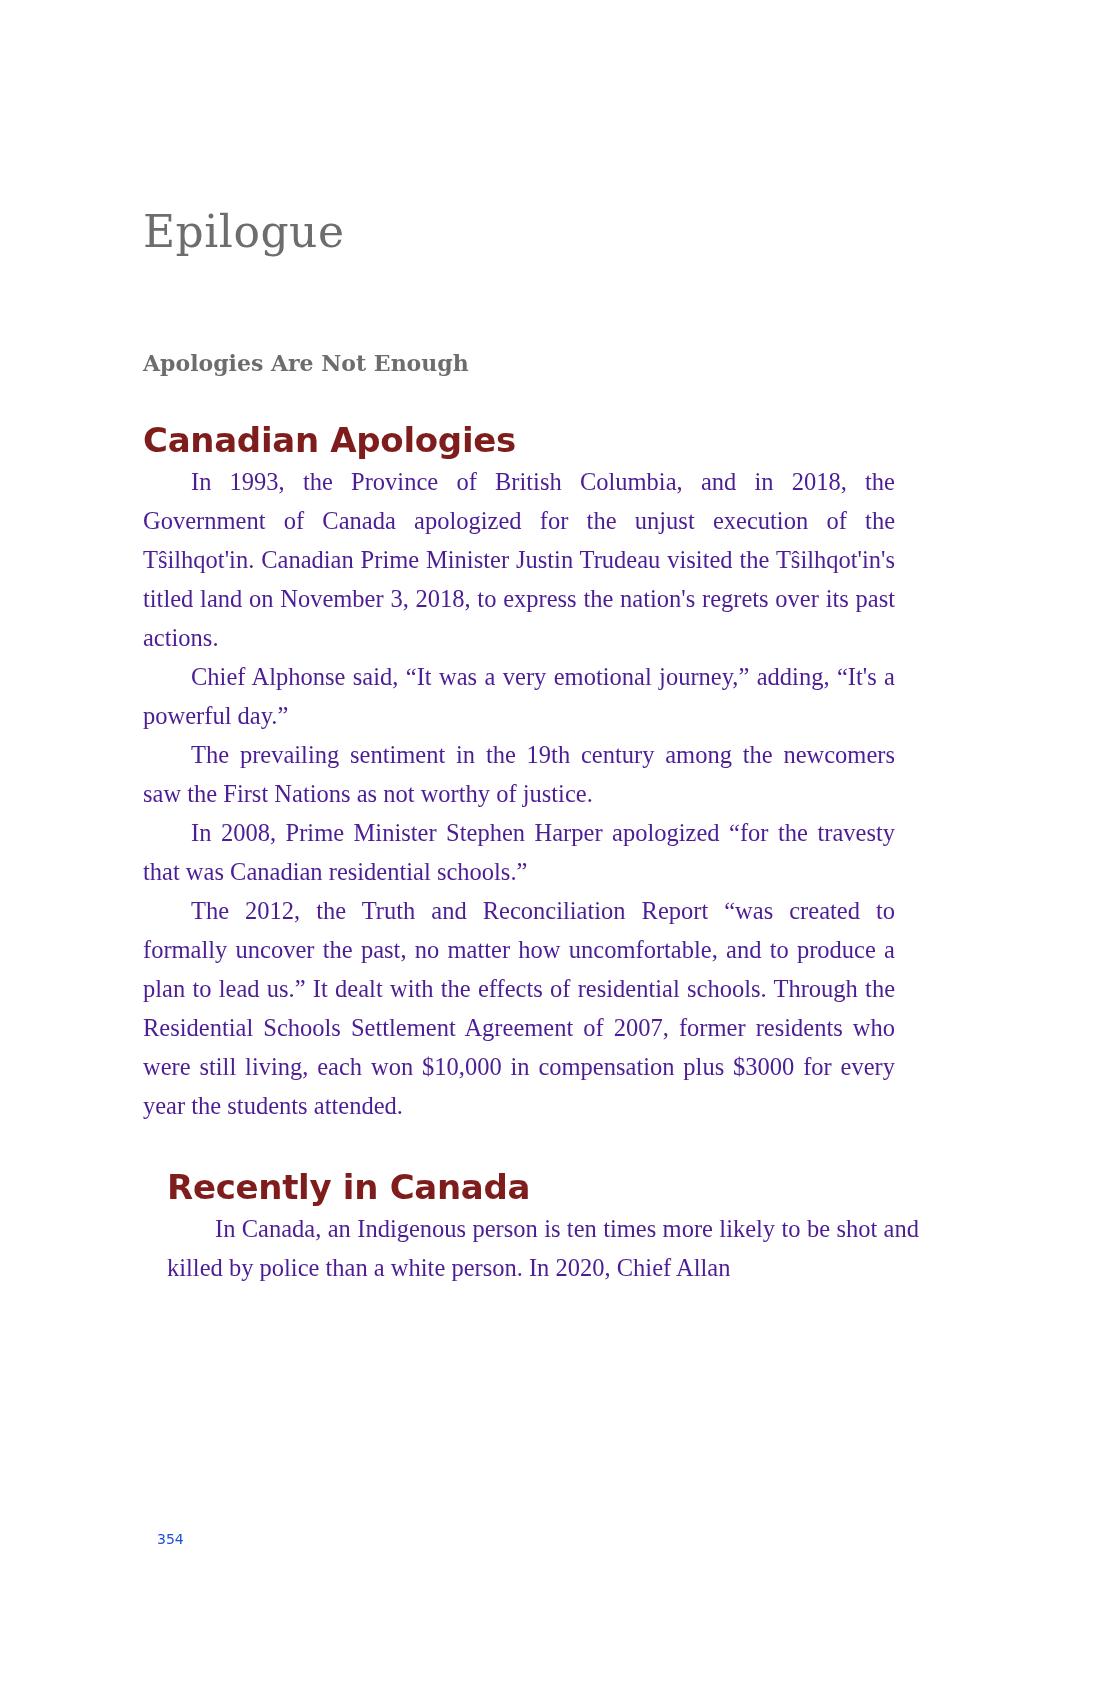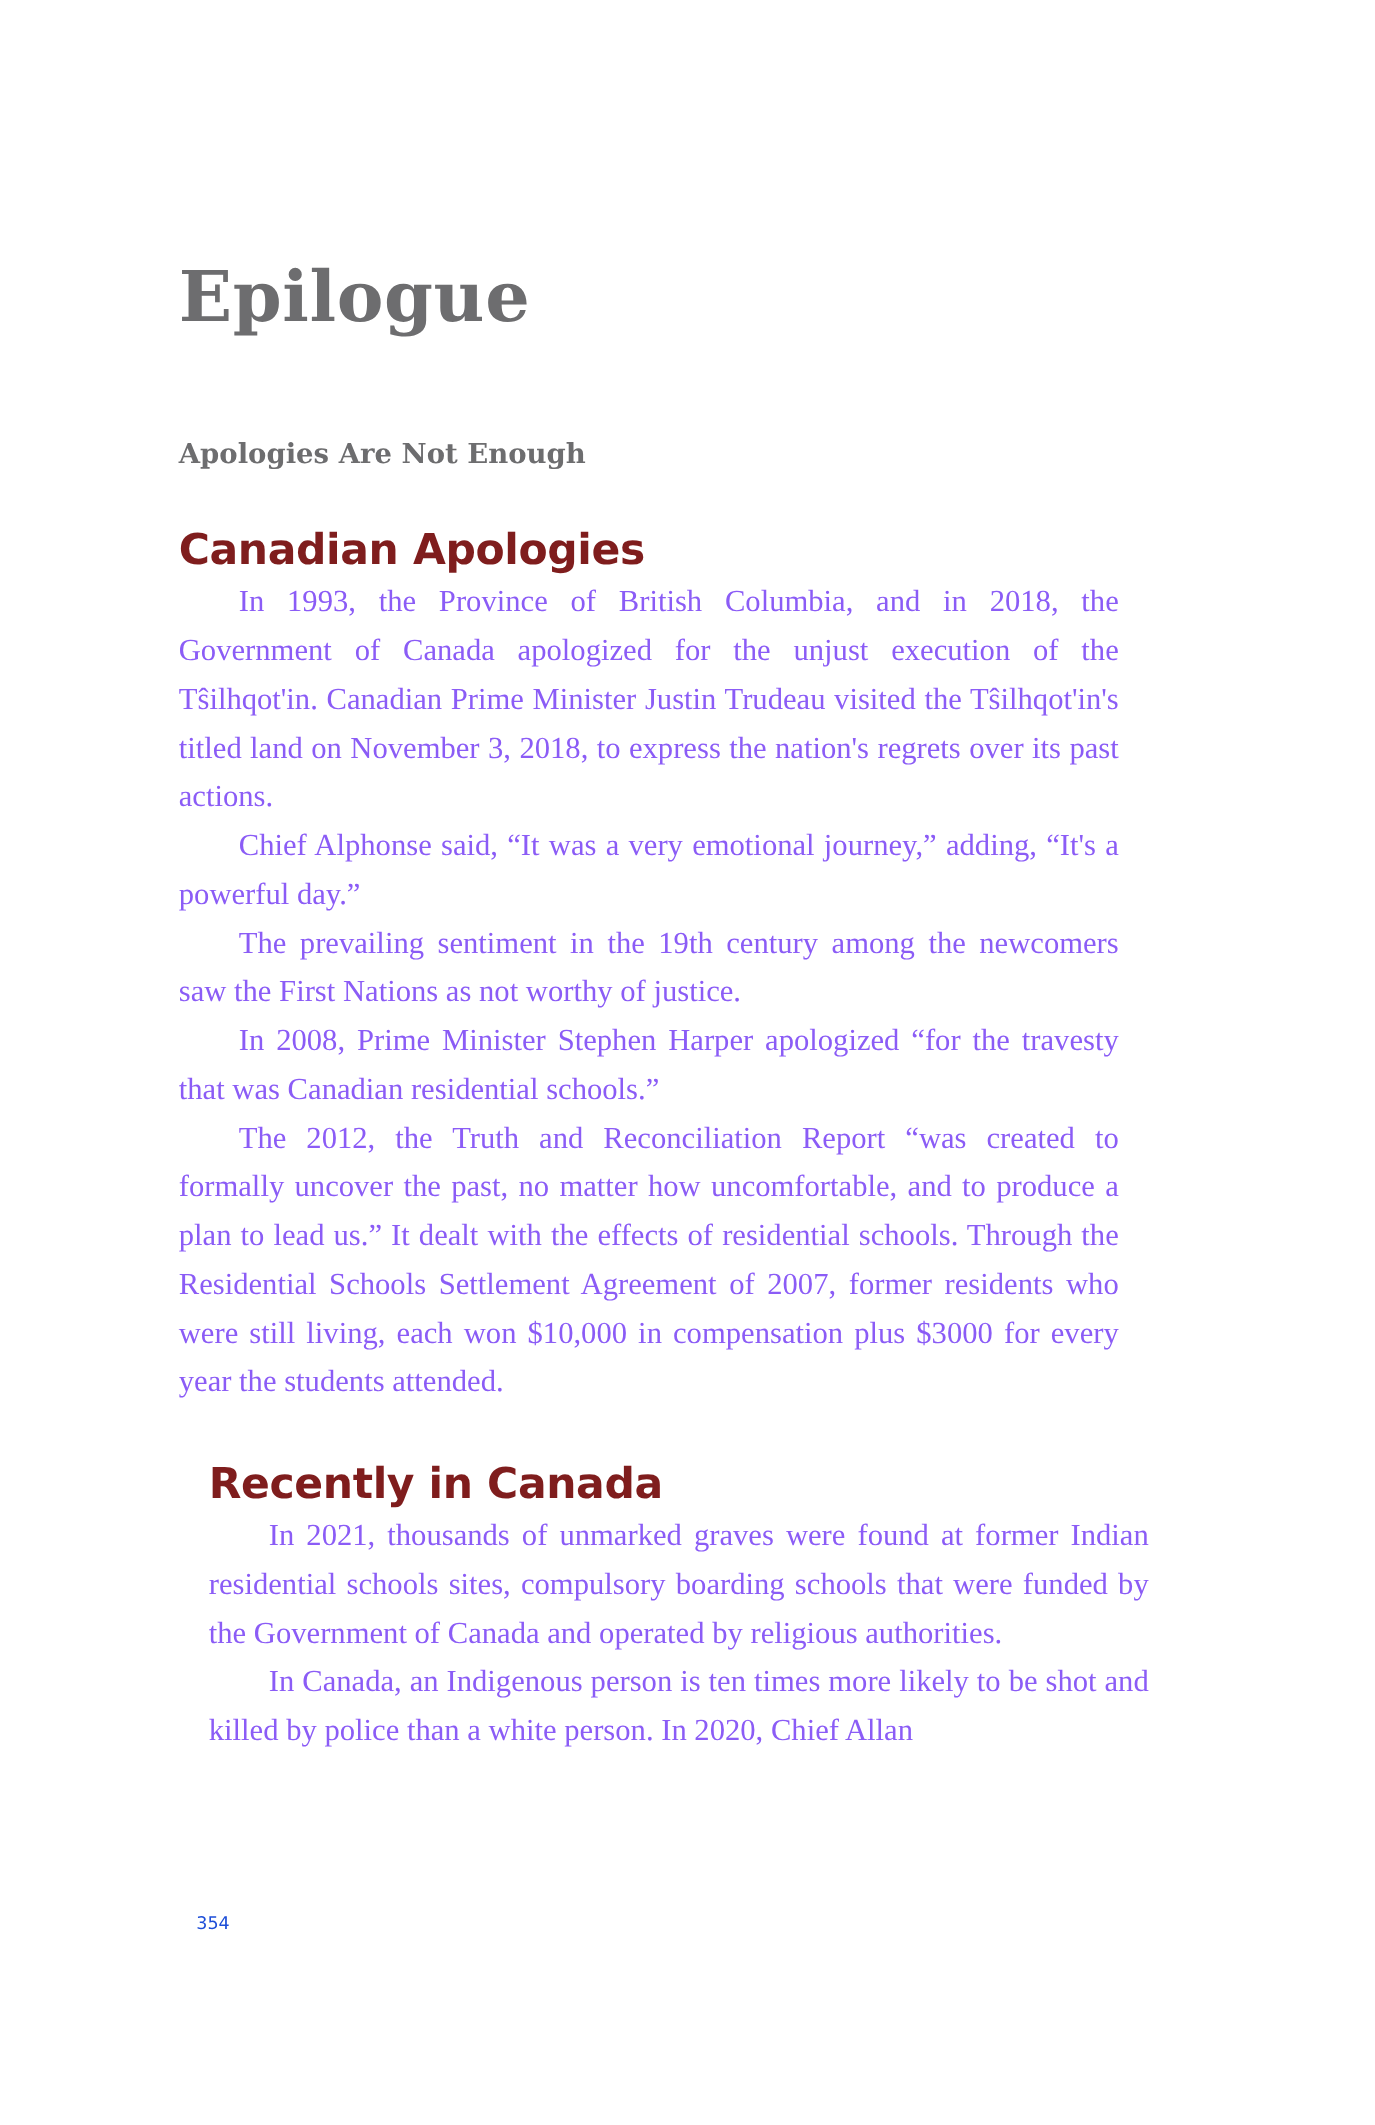--- a/index.html
+++ b/index.html
@@ -20,22 +20,22 @@
       width: 1100px;
       height: 1700px;
       background: #ffffff;
     }
     .chapter-title {
       position: absolute;
       left: 143px;
       top: 210px;
       margin: 0;
       font-family: "DejaVu Serif", serif;
-      font-weight: bold;
-      font-size: 56px;
+      font-weight: normal;
+      font-size: 44px;
       line-height: 1;
       color: #6d6d6f;
       letter-spacing: 0.5px;
     }
     .subtitle {
       position: absolute;
       left: 143px;
       top: 352px;
       margin: 0;
       font-family: "DejaVu Serif", serif;
@@ -56,21 +56,21 @@
       font-size: 34px;
       line-height: 44px;
       color: #7f1d1d;
       letter-spacing: -0.3px;
     }
     .para {
       margin: 0;
       font-family: "Liberation Serif", serif;
       font-size: 24.5px;
       line-height: 39px;
-      color: #8b5cf6;
+      color: #4c1d95;
       text-align: justify;
       text-indent: 48px;
       hyphens: manual;
     }
     #section-1 { top: 418px; }
     #section-2 { top: 1165px; margin-left: 24px; }
     .page-number {
       position: absolute;
       left: 157px;
       top: 1531px;
@@ -93,19 +93,18 @@
     <h3 class="section-heading">Canadian Apologies</h3>
     <p class="para">In 1993, the Province of British Columbia, and in 2018, the Government of Canada apologized for the unjust execution of the Tŝilhqot'in. Canadian Prime Minister Justin Trudeau visited the Tŝilhqot'in's titled land on November 3, 2018, to express the nation's regrets over its past actions.</p>
     <p class="para">Chief Alphonse said, “It was a very emotional journey,” adding, “It's a powerful day.”</p>
     <p class="para">The prevailing sentiment in the 19th century among the newcomers saw the First Nations as not worthy of justice.</p>
     <p class="para">In 2008, Prime Minister Stephen Harper apologized “for the travesty that was Canadian residential schools.”</p>
     <p class="para">The 2012, the Truth and Reconciliation Report “was created to formally uncover the past, no matter how uncomfortable, and to produce a plan to lead us.” It dealt with the effects of residential schools. Through the Residential Schools Settlement Agreement of 2007, former residents who were still living, each won $10,000 in compensation plus $3000 for every year the students attended.</p>
   </div>
 
   <div class="section" id="section-2">
     <h3 class="section-heading">Recently in Canada</h3>
-    <p class="para">In 2021, thousands of unmarked graves were found at former Indian residential schools sites, compulsory boarding schools that were funded by the Government of Canada and operated by religious authorities.</p>
     <p class="para">In Canada, an Indigenous person is ten times more likely to be shot and killed by police than a white person. In 2020, Chief Allan</p>
   </div>
 
   <p class="page-number">354</p>
 
 </div>
 
 </body></html>

